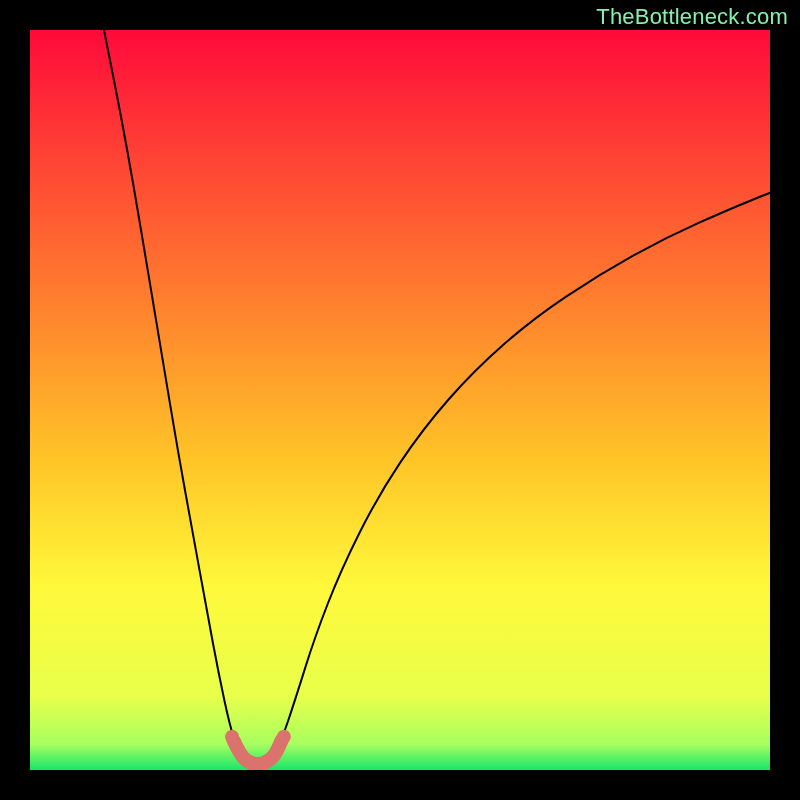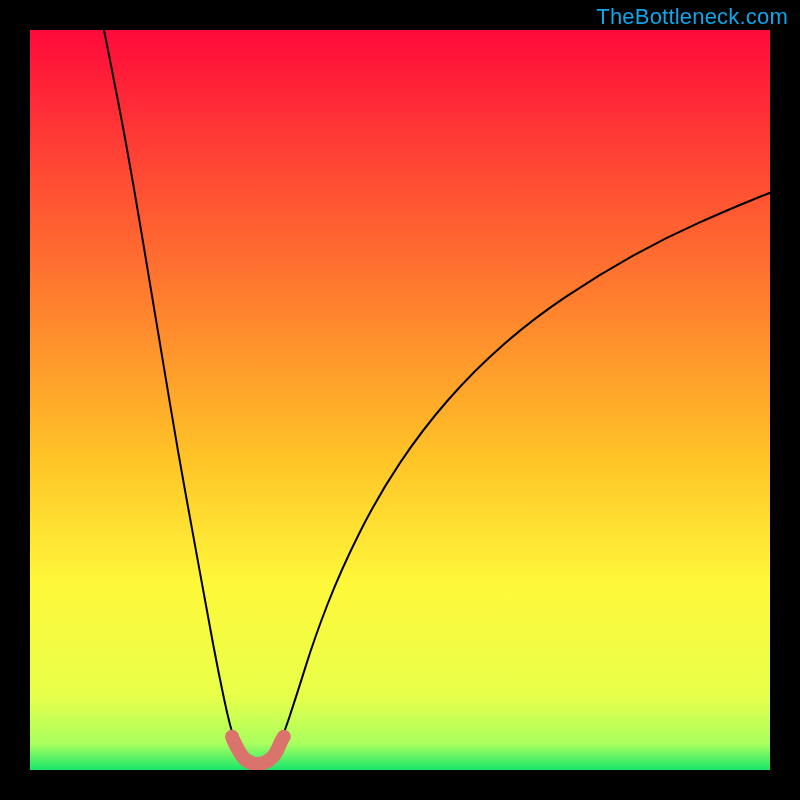--- a/index.html
+++ b/index.html
@@ -22,21 +22,21 @@
     position: absolute;
     top: 30px;
     left: 30px;
     width: 740px;
     height: 740px;
   }
   .watermark {
     position: absolute;
     top: 4px;
     right: 12px;
-    color: #0ea5e9;
+    color: #86efac;
     font-size: 22px;
     letter-spacing: 0.2px;
     font-weight: 400;
   }
   svg { display: block; }
 </style>
 </head>
 <body>
 
 <div class="frame">

